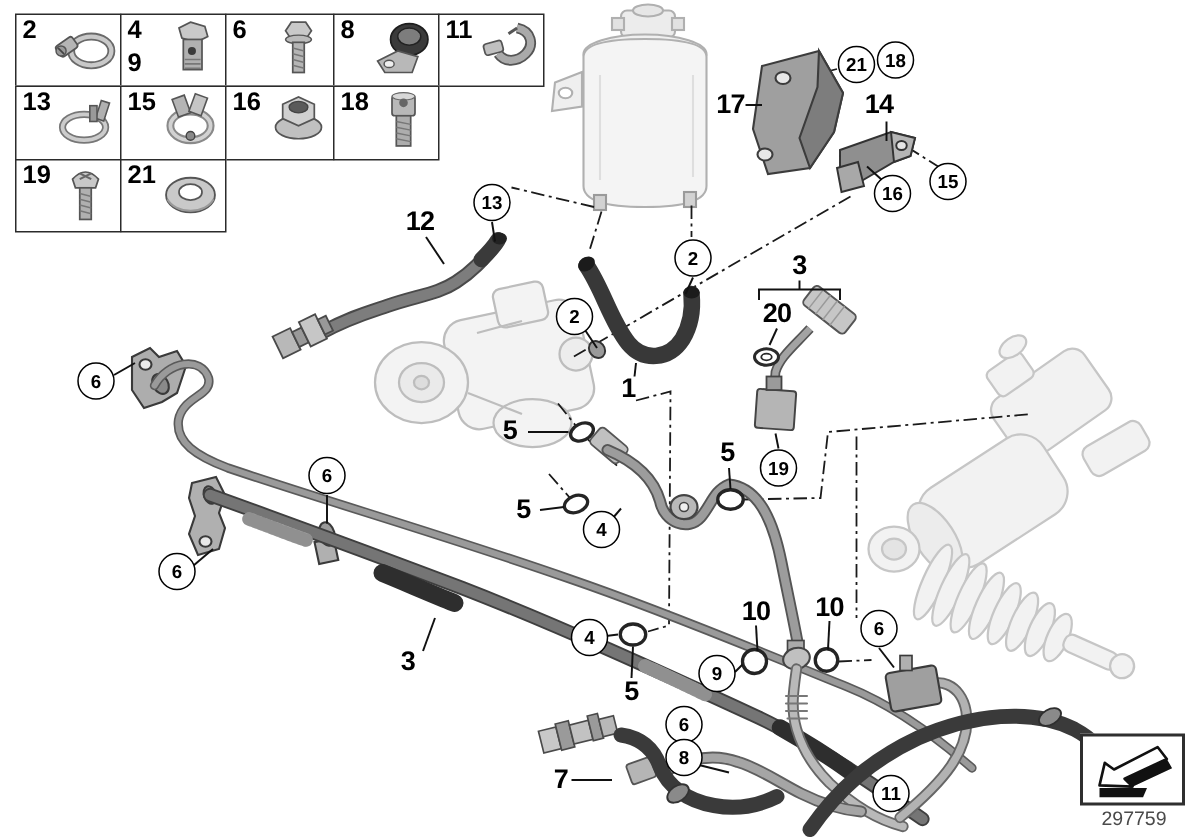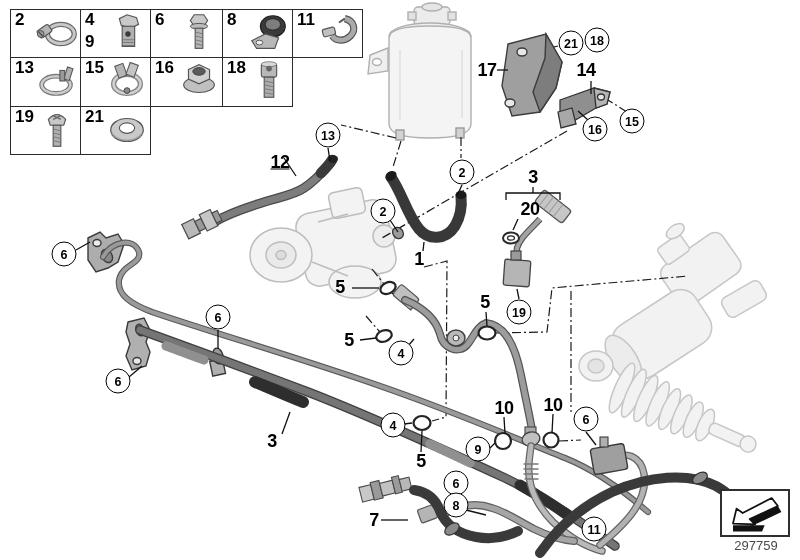--- a/index.html
+++ b/index.html
@@ -411,26 +411,26 @@
       </div>
       <div class="callout" style="left: 456px; top: 483px;">
         <span>6</span>
       </div>
       <div class="callout" style="left: 456px; top: 505px;">
         <span>8</span>
       </div>
       <div class="callout" style="left: 594px; top: 529px;">
         <span>11</span>
       </div>
-      <div class="plabel" style="left: 280px; top: 162px; text-decoration: underline;">12</div>
+      <div class="plabel" style="left: 280px; top: 148px;">12</div>
       <div class="plabel" style="left: 487px; top: 70px;">17</div>
       <div class="plabel" style="left: 586px; top: 70px;">14</div>
       <div class="plabel" style="left: 419px; top: 259px;">1</div>
       <div class="plabel" style="left: 533px; top: 177px;">3</div>
-      <div class="plabel" style="left: 530px; top: 209px;">20</div>
+      <div class="plabel" style="left: 518px; top: 209px;">20</div>
       <div class="plabel" style="left: 340px; top: 287px;">5</div>
       <div class="plabel" style="left: 349px; top: 340px;">5</div>
       <div class="plabel" style="left: 485px; top: 302px;">5</div>
       <div class="plabel" style="left: 421px; top: 461px;">5</div>
       <div class="plabel" style="left: 504px; top: 408px;">10</div>
       <div class="plabel" style="left: 553px; top: 405px;">10</div>
       <div class="plabel" style="left: 272px; top: 441px;">3</div>
       <div class="plabel" style="left: 374px; top: 520px;">7</div>
     </div>
 

